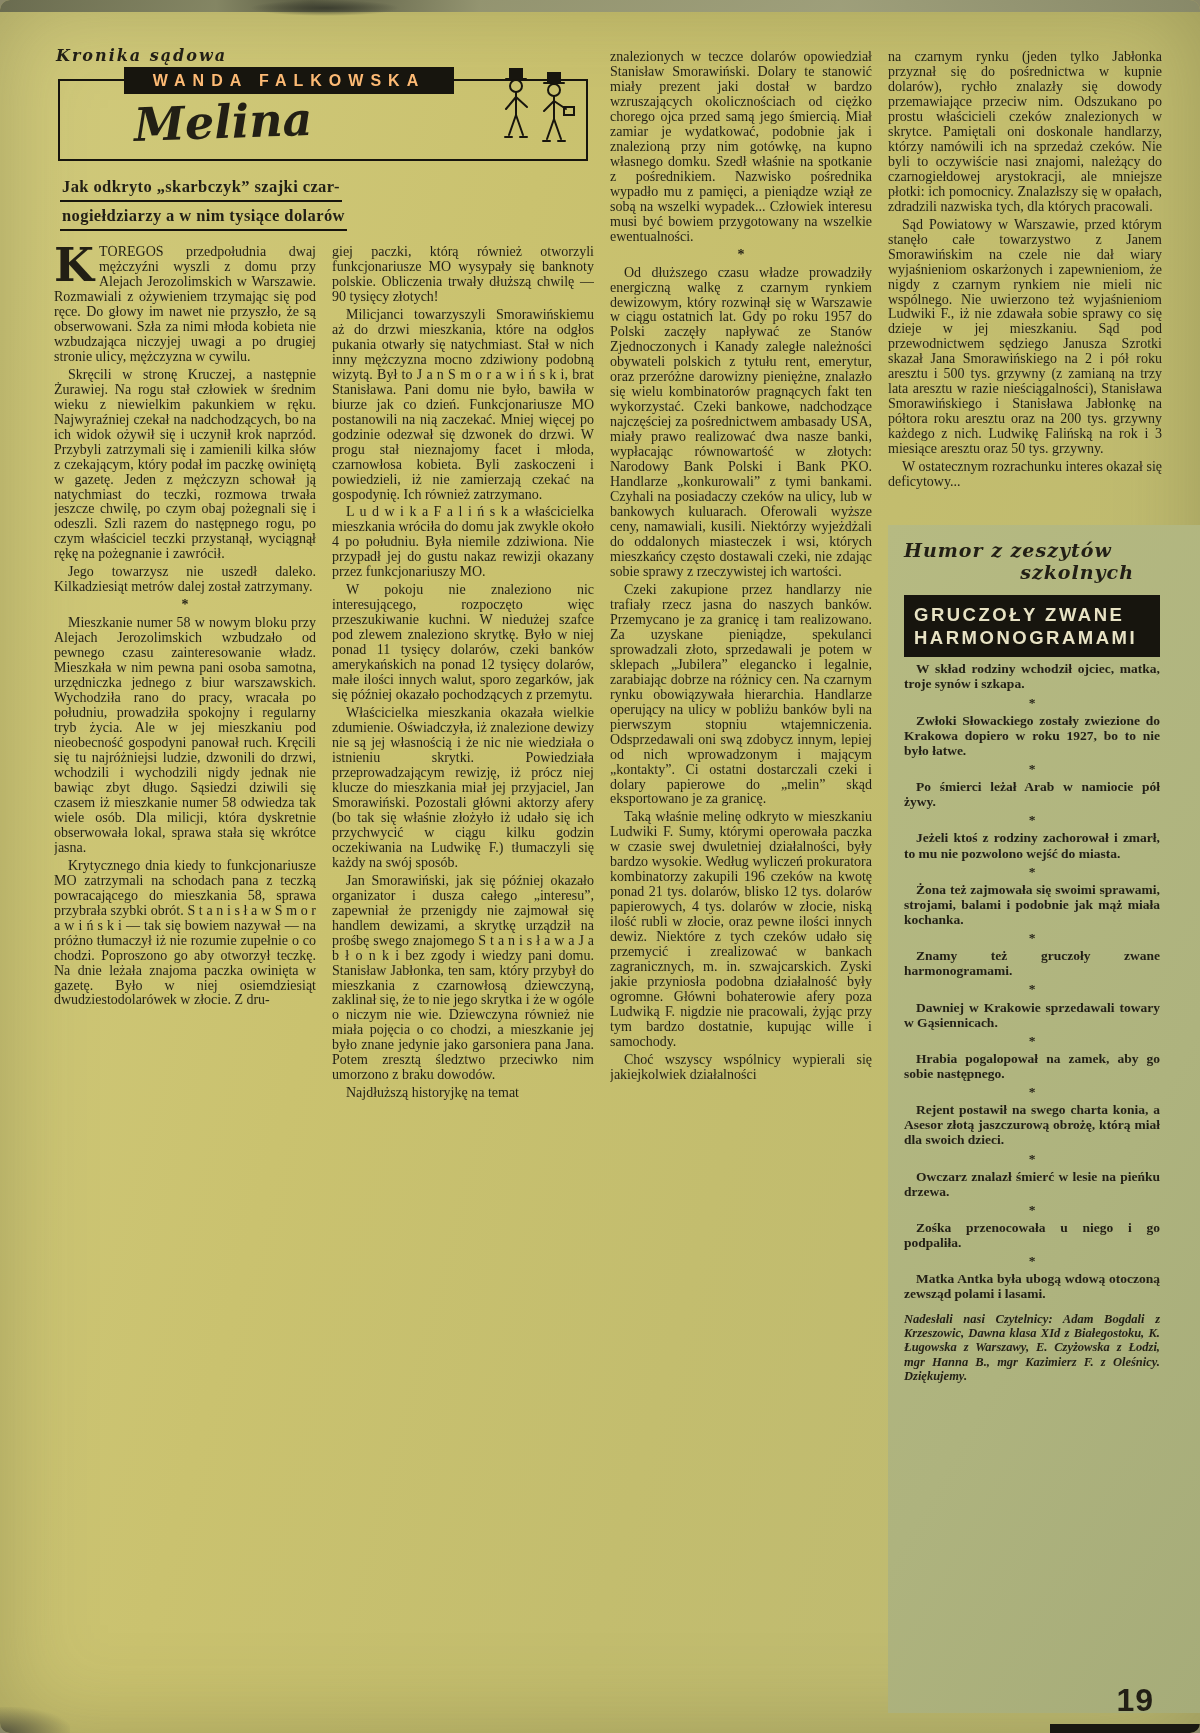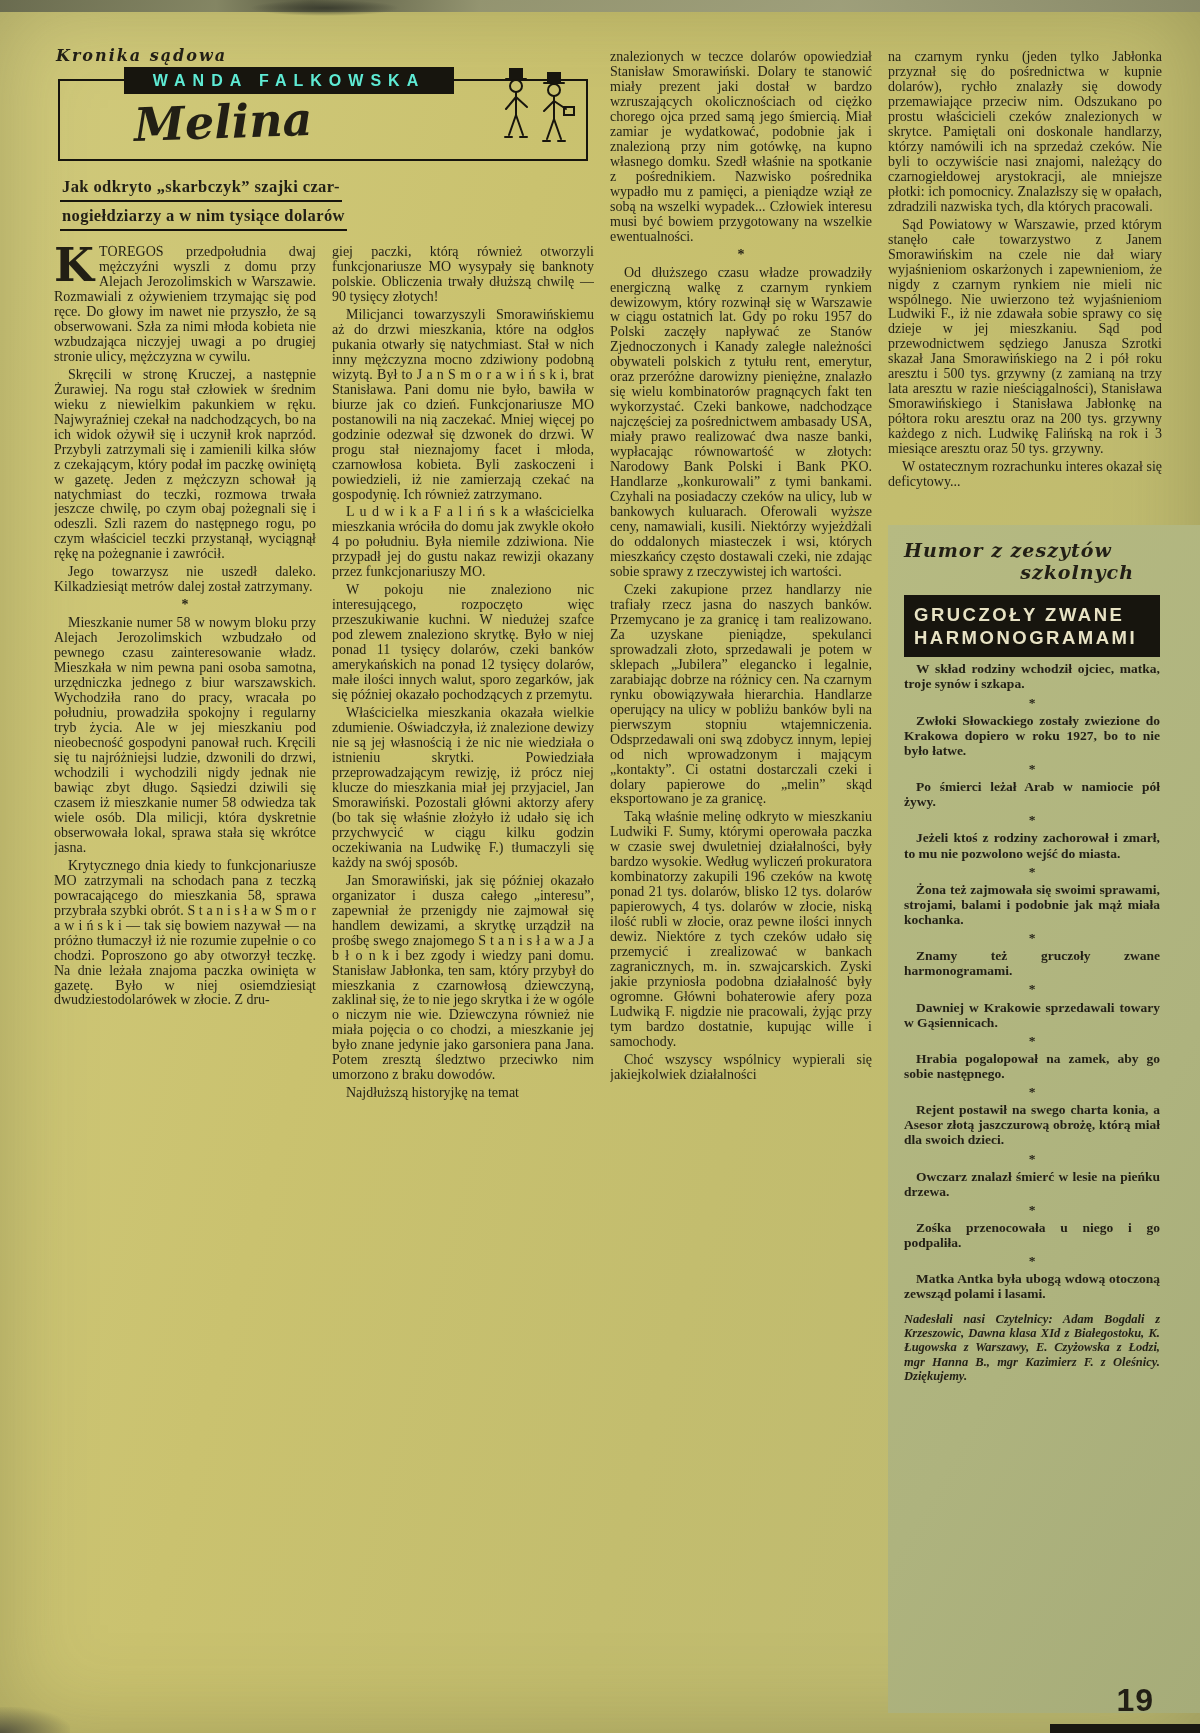--- a/index.html
+++ b/index.html
@@ -5,20 +5,21 @@
   html,body{margin:0;padding:0;background:#8a8868;}
   .page{
     position:relative;
     width:1200px;height:1733px;
     margin:0 auto;
     overflow:hidden;
     background:linear-gradient(105deg,#d1ca7c 0%,#cac26f 35%,#c3bd6e 62%,#bcb972 100%);
     box-shadow:inset 0 0 90px rgba(90,90,50,.35);
     font-family:"Liberation Serif",serif;
     color:#221f15;
+    border-radius:10px;
   }
   .scan-edge-top{
     position:absolute;top:0;left:0;width:100%;height:12px;
     background:linear-gradient(90deg,#5d604b 0%,#7a7d62 18%,#494c3c 26%,#8d8f72 40%,#9a9c7e 70%,#82846a 100%);
     opacity:.85;
   }
   .scan-smudge{
     position:absolute;top:0;left:250px;width:150px;height:16px;
     background:radial-gradient(ellipse at center,#3c3e30 0%,rgba(60,62,48,0) 70%);
   }
@@ -51,21 +52,21 @@
   }
   .title-box{
     position:relative;
     border:2px solid #17150e;
     margin:14px 6px 0 4px;
     height:78px;
   }
   .author-bar{
     position:absolute;top:-14px;left:64px;
     width:330px;height:27px;
-    background:#17150e;color:#5eead4;
+    background:#17150e;color:#fdba74;
     font-family:"Liberation Sans",sans-serif;
     font-weight:bold;font-size:16px;letter-spacing:7px;
     text-align:center;line-height:27px;
   }
   .script-title{
     position:absolute;left:74px;top:14px;
     font-family:"DejaVu Serif",serif;
     font-style:italic;font-weight:bold;
     font-size:46px;transform:rotate(-2deg);
   }

